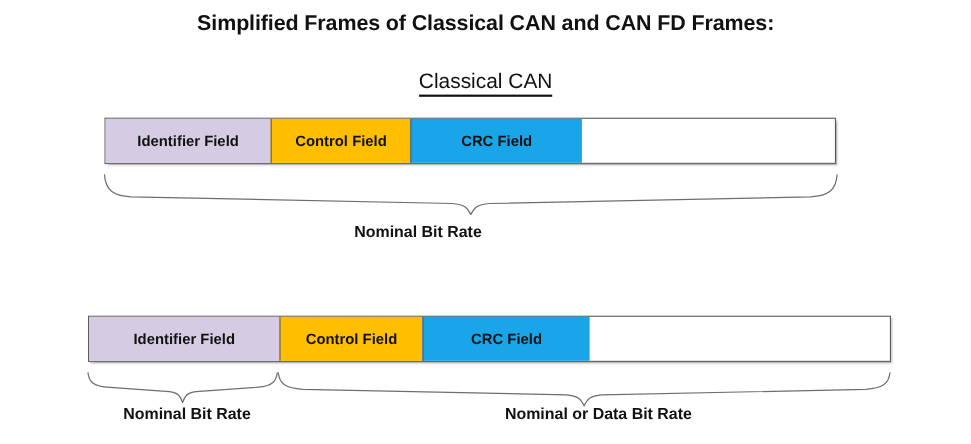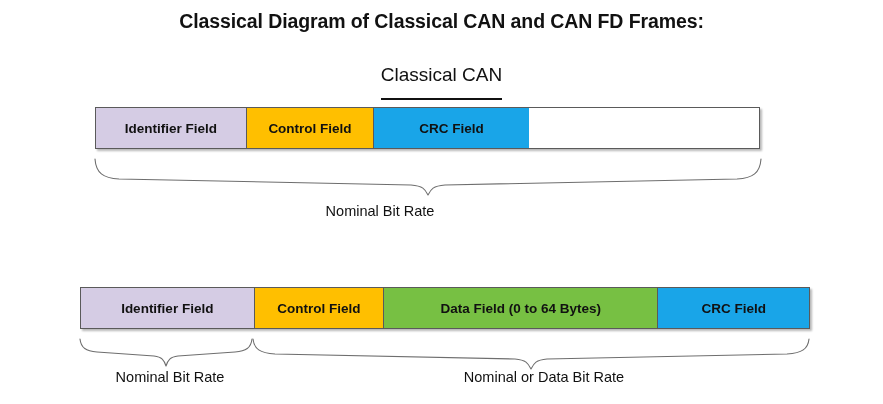--- a/index.html
+++ b/index.html
@@ -37,21 +37,21 @@
     width: 883px;
     left: 0;
     text-align: center;
     font-size: 19px;
     font-weight: normal;
     color: #111111;
   }
   .section-title > span {
     display: inline-block;
     border-bottom: 2px solid #111111;
-    padding-bottom: 12px;
+    padding-bottom: 0;
   }
   #title-classical { top: 64px; }
   #title-canfd     { top: 250px; }
 
   
   .frame {
     position: absolute;
     display: flex;
     height: 42px;
     box-sizing: border-box;
@@ -79,31 +79,31 @@
     position: absolute;
     pointer-events: none;
   }
   .brace svg { display: block; overflow: visible; }
 
   
   .brace-label {
     position: absolute;
     text-align: center;
     font-size: 14.5px;
-    font-weight: normal;
+    font-weight: bold;
     color: #111111;
     white-space: nowrap;
   }
 </style>
 </head>
 <body>
 
 <div id="page">
 
-  <div class="main-title">Classical Diagram of Classical CAN and CAN FD Frames:</div>
+  <div class="main-title">Simplified Frames of Classical CAN and CAN FD Frames:</div>
 
   <div class="section-title" id="title-classical">
     <span>Classical CAN</span>
   </div>
 
   <div class="frame" id="frame-classical">
     <div class="seg" style="width:150px;background:#D5CCE4;">Identifier Field</div>
     <div class="seg" style="width:127px;background:#FFBF00;">Control Field</div>
     <div class="seg" style="width:156px;background:#19A5E8;">CRC Field</div>
   </div>
@@ -114,21 +114,20 @@
                C 338,32 340,29 352,28 L 644,22 C 660,21 667,16 668,2" fill="none" stroke="#6e6e6e" stroke-width="1.1" stroke-linecap="round" stroke-linejoin="round"></path>
     </svg>
   </div>
 
   <div class="brace-label" style="left:0px; top:203px; width:760px;">Nominal Bit Rate</div>
 
 
   <div class="frame" id="frame-canfd">
     <div class="seg" style="width:173px;background:#D5CCE4;">Identifier Field</div>
     <div class="seg" style="width:130px;background:#FFBF00;">Control Field</div>
-    <div class="seg" style="width:275px;background:#77C043;">Data Field (0 to 64 Bytes)</div>
     <div class="seg" style="width:152px;background:#19A5E8;">CRC Field</div>
   </div>
 
   <div class="brace" style="left:78px; top:337px;">
     <svg width="180" height="34" viewBox="0 0 180 34">
       <path d="M 2,2 C 3,11 8,14 19,15 L 76,19 C 84,20 86,23 88,29
                C 90,23 92,20 100,19 L 157,15 C 168,14 173,11 174,2" fill="none" stroke="#6e6e6e" stroke-width="1.1" stroke-linecap="round" stroke-linejoin="round"></path>
     </svg>
   </div>
 

